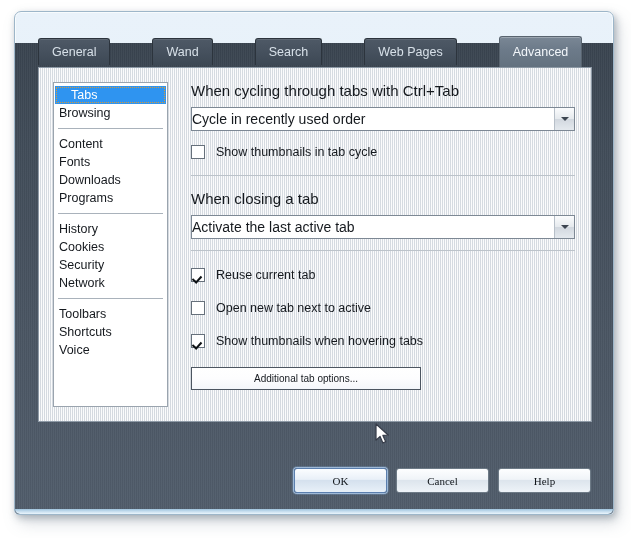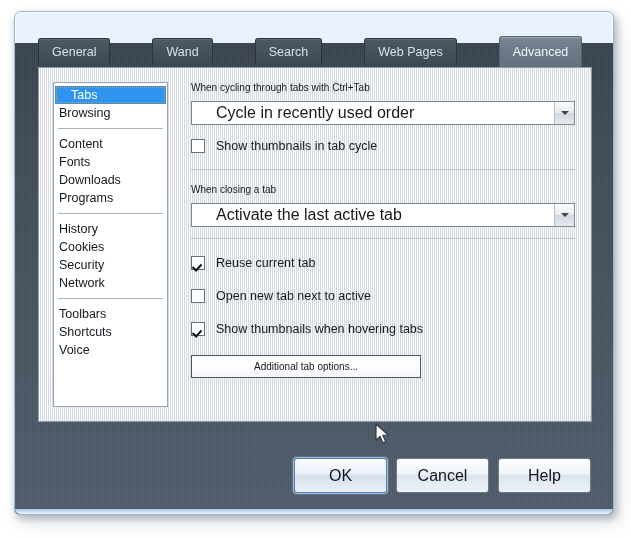--- a/index.html
+++ b/index.html
@@ -184,39 +184,39 @@
   }
 
   
   #settings {
     position: absolute;
     left: 152px;
     top: 14px;
     width: 384px;
   }
   .section-label {
-    font-size: 10px;
+    font-size: 15px;
     color: #15191e;
     margin-bottom: 8px;
     white-space: nowrap;
   }
   .dropdown {
     position: relative;
     height: 24px;
     background: #ffffff;
     border: 1px solid #7d8894;
     box-sizing: border-box;
     display: flex;
     align-items: center;
     margin-bottom: 11px;
   }
   .dropdown .dd-value {
-    font-size: 16px;
+    font-size: 14px;
     color: #15191e;
-    padding-left: 24px;
+    padding-left: 0;
     white-space: nowrap;
     flex: 1;
     overflow: hidden;
   }
   .dropdown .dd-arrow-box {
     width: 20px;
     height: 22px;
     margin-right: 0px;
     background: linear-gradient(to bottom, #fbfcfd 0%, #e6eaee 48%, #d2d8df 52%, #e4e9ee 100%);
     border-left: 1px solid #b7bfc8;
@@ -290,30 +290,31 @@
   #footer-buttons {
     position: absolute;
     right: 22px;
     bottom: 21px;
     display: flex;
     gap: 9px;
     z-index: 3;
   }
   .dlg-button {
     width: 93px;
-    height: 35px;
+    height: 25px;
     border-radius: 3px;
     border: 1px solid #6d7a86;
     background: linear-gradient(to bottom, #fdfeff 0%, #f0f4f8 45%, #dde5ed 50%, #eef3f8 100%);
     box-sizing: border-box;
     display: flex;
     align-items: center;
     justify-content: center;
-    font-size: 16px;
+    font-size: 11px;
     color: #11161b;
+    font-family: Liberation Serif, serif;
   }
   .dlg-button.default {
     border: 1px solid #5b7fae;
     box-shadow: 0 0 0 1px #9fbad8, 0 0 0 2px rgba(120,155,195,0.35);
     background: linear-gradient(to bottom, #fbfdff 0%, #e9f0f8 45%, #d5e1ee 50%, #e8f0f8 100%);
   }
 
   
   #cursor {
     position: absolute;

